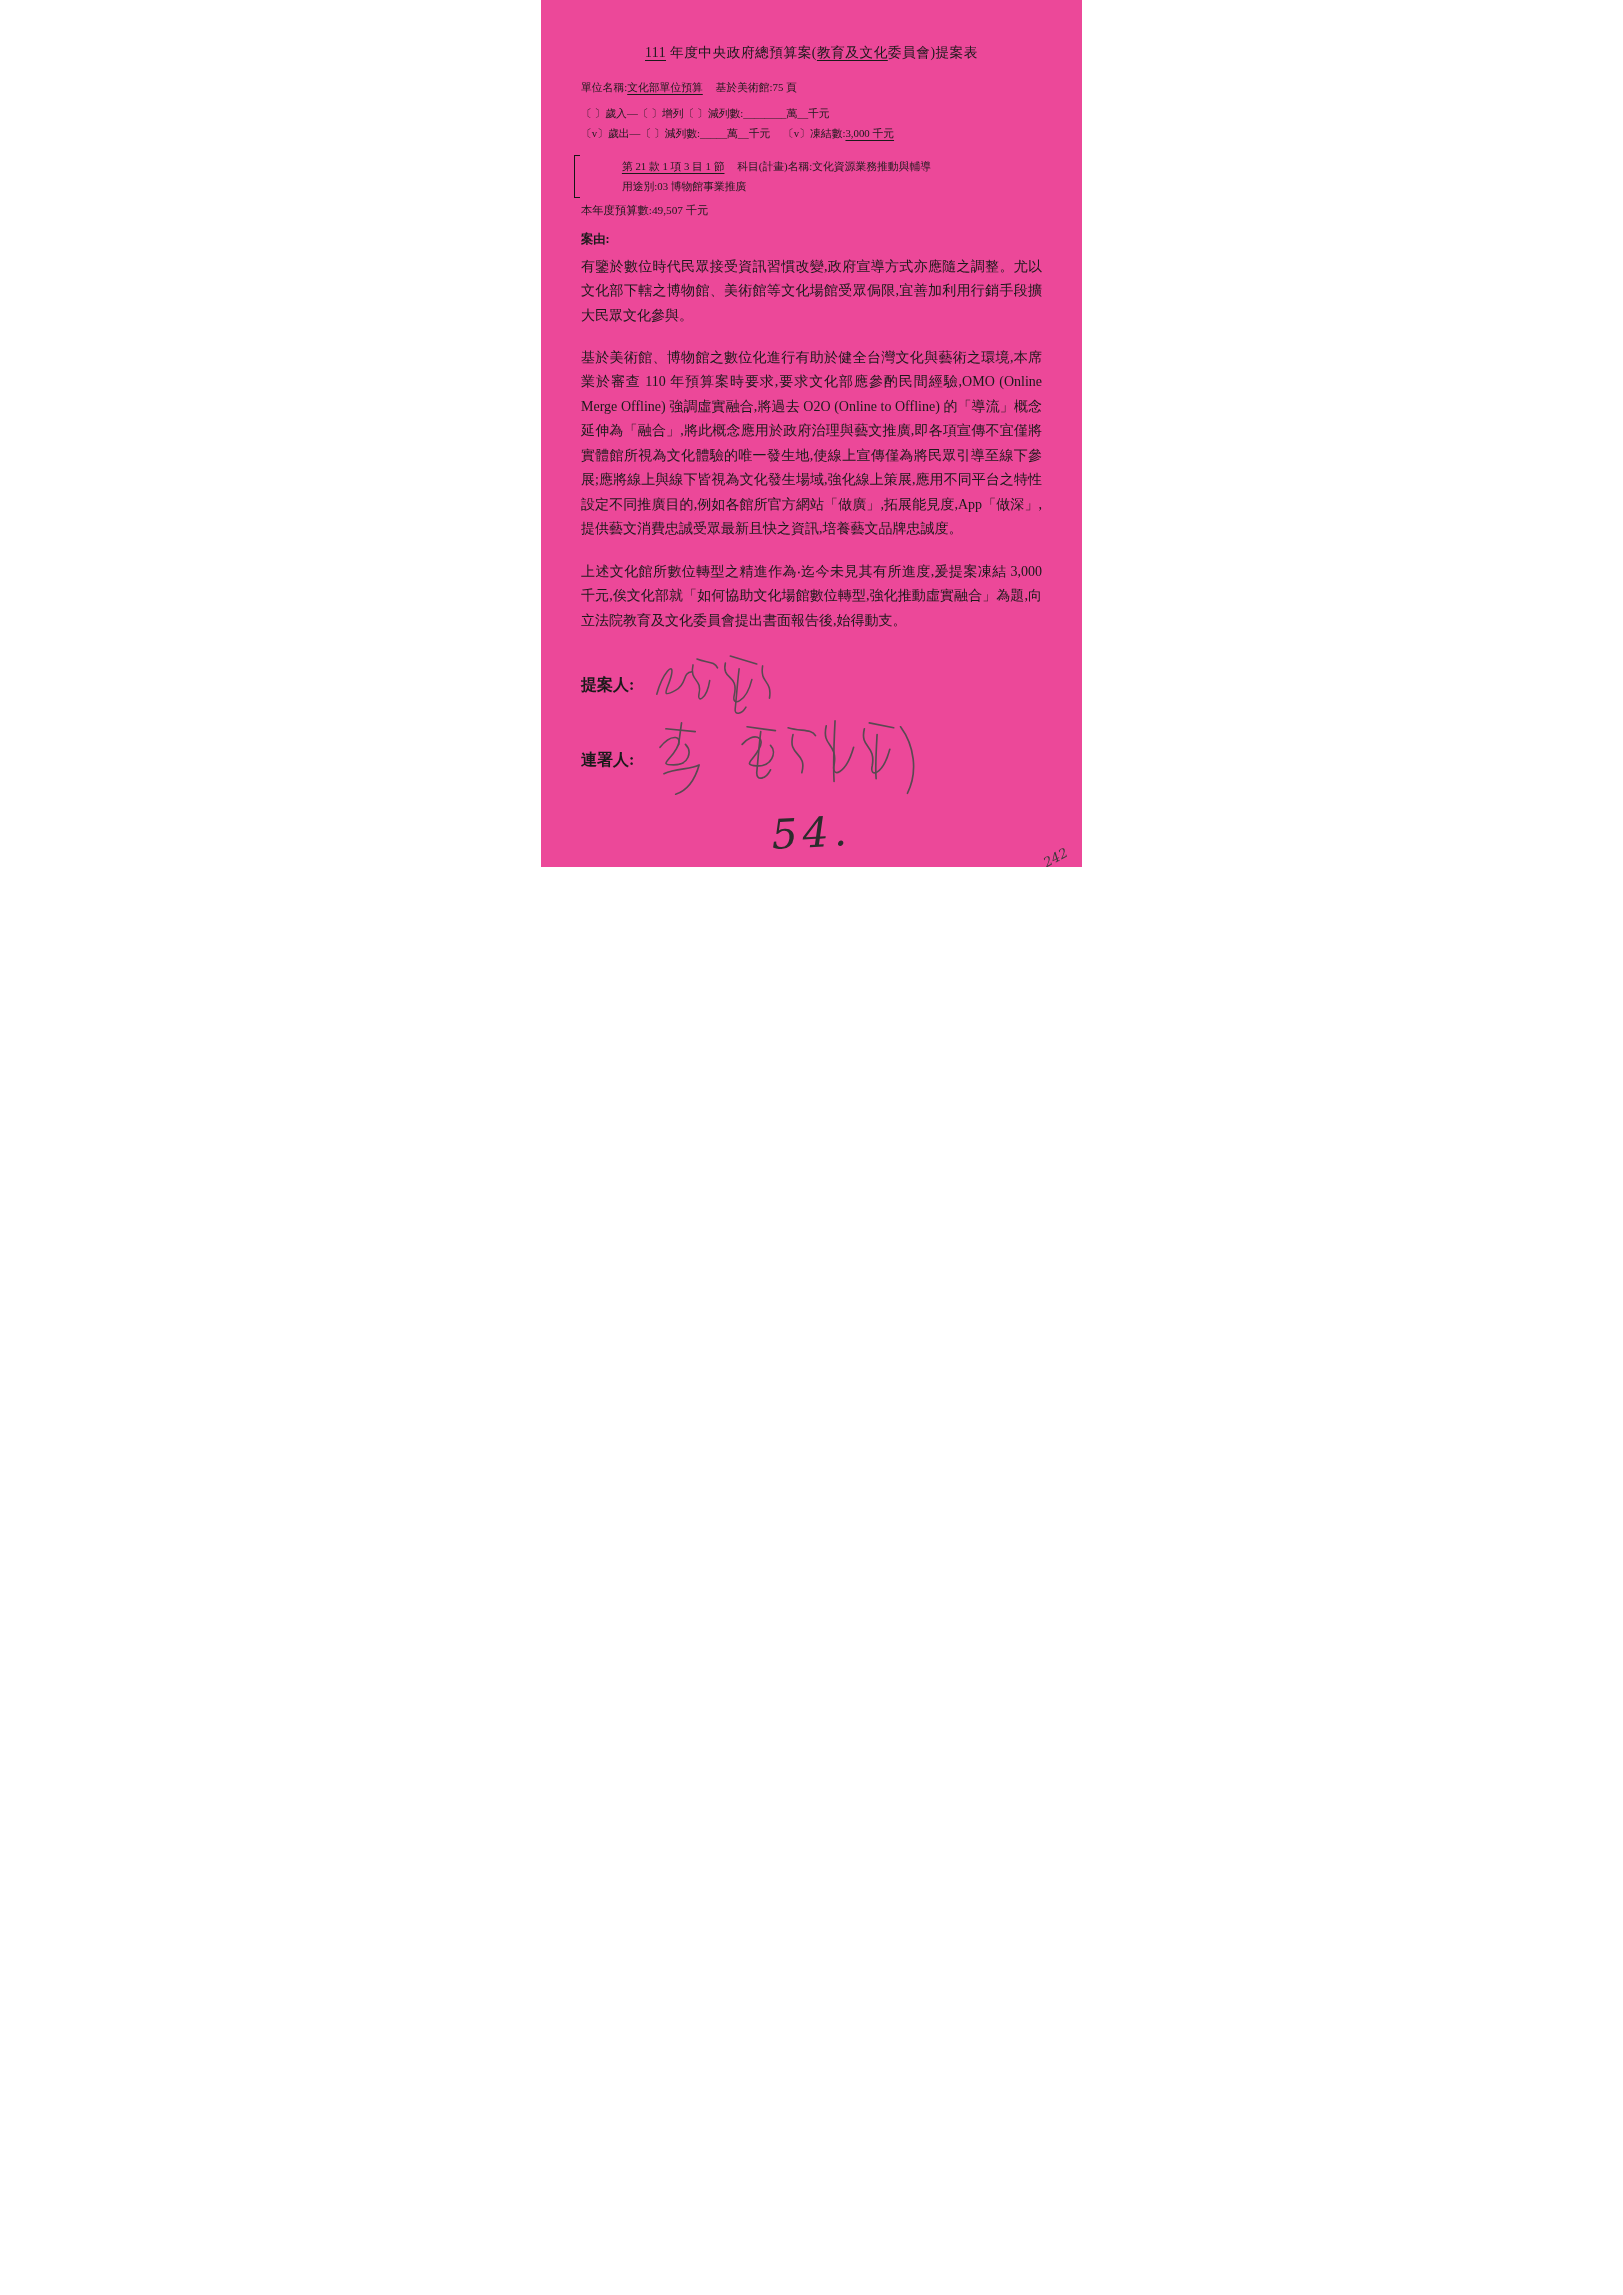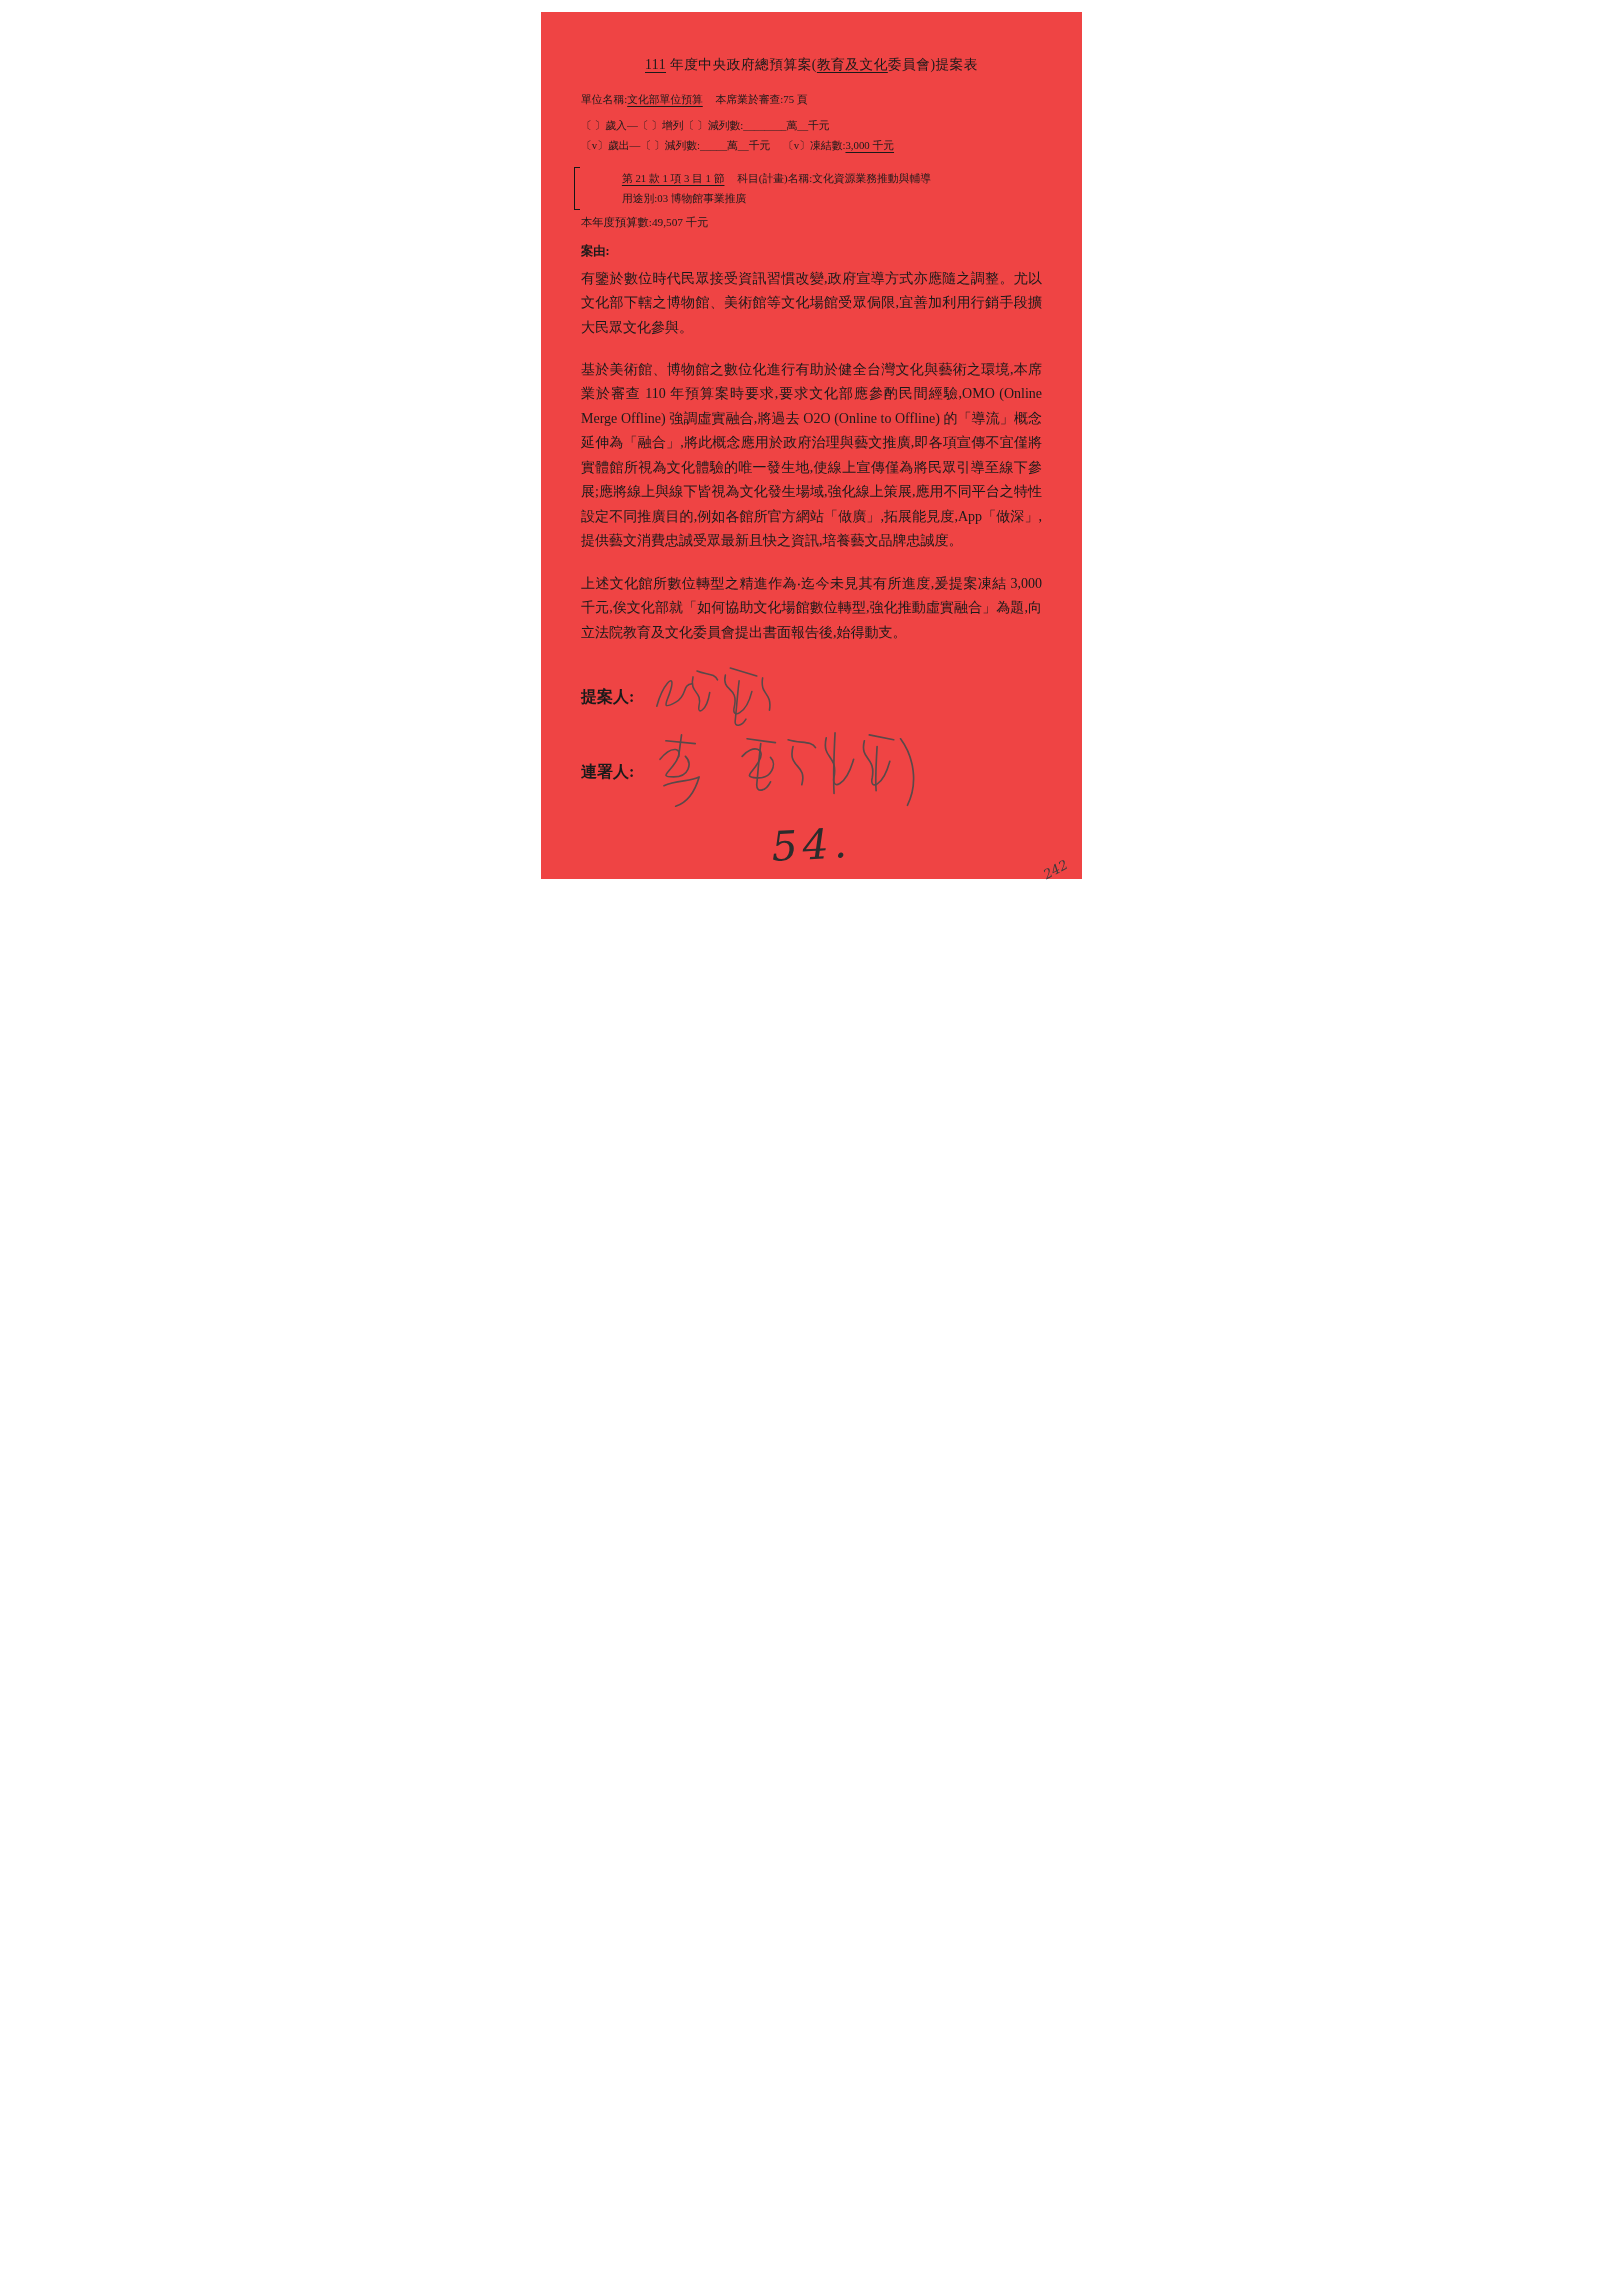--- a/index.html
+++ b/index.html
@@ -6,24 +6,24 @@
     margin: 0;
     padding: 0;
     background: #ffffff;
     font-family: "Liberation Serif", "DejaVu Serif", serif;
     color: #1a1a1a;
   }
   .page {
     position: relative;
     width: 541px;
     min-height: 765px;
-    margin: 12px auto;
+    margin: 0 auto;
     box-sizing: border-box;
     padding: 44px 40px 9.8px 40px;
-    background: #ef4444;
+    background: #ec4899;
   }
   .title {
     text-align: center;
     font-size: 13.7px;
     letter-spacing: 0.5px;
     margin-bottom: 16.7px;
     white-space: nowrap;
   }
   .b { font-weight: normal; }
   .u { text-decoration: underline; text-underline-offset: 2.9px; }
@@ -102,21 +102,21 @@
 </head>
 <body>
 
 <div class="page">
 
   <div class="title">
     <span class="u">111</span><span> 年度中央政府總預算案(</span><span class="u">教育及文化</span><span>委員會)提案表</span>
   </div>
 
   <div class="row unit-row">
-    <span class="b">單位名稱:</span><span class="u">文化部單位預算</span><span class="b sp-l">本席業於審查:</span><span>75 頁</span>
+    <span class="b">單位名稱:</span><span class="u">文化部單位預算</span><span class="b sp-l">基於美術館:</span><span>75 頁</span>
   </div>
 
   <div class="checkbox-rows">
     <div class="row">
       <span>〔 〕</span><span class="b">歲入</span><span>—</span><span>〔 〕</span><span>增列</span><span>〔 〕</span><span>減列數:</span><span class="blank">________萬__千元</span>
     </div>
     <div class="row">
       <span>〔v〕</span><span class="b">歲出</span><span>—</span><span>〔 〕</span><span class="b">減列數:</span><span class="blank">_____萬__千元</span><span class="sp-l">〔v〕</span><span class="b">凍結數:</span><span class="u">3,000 千元</span>
     </div>
   </div>

